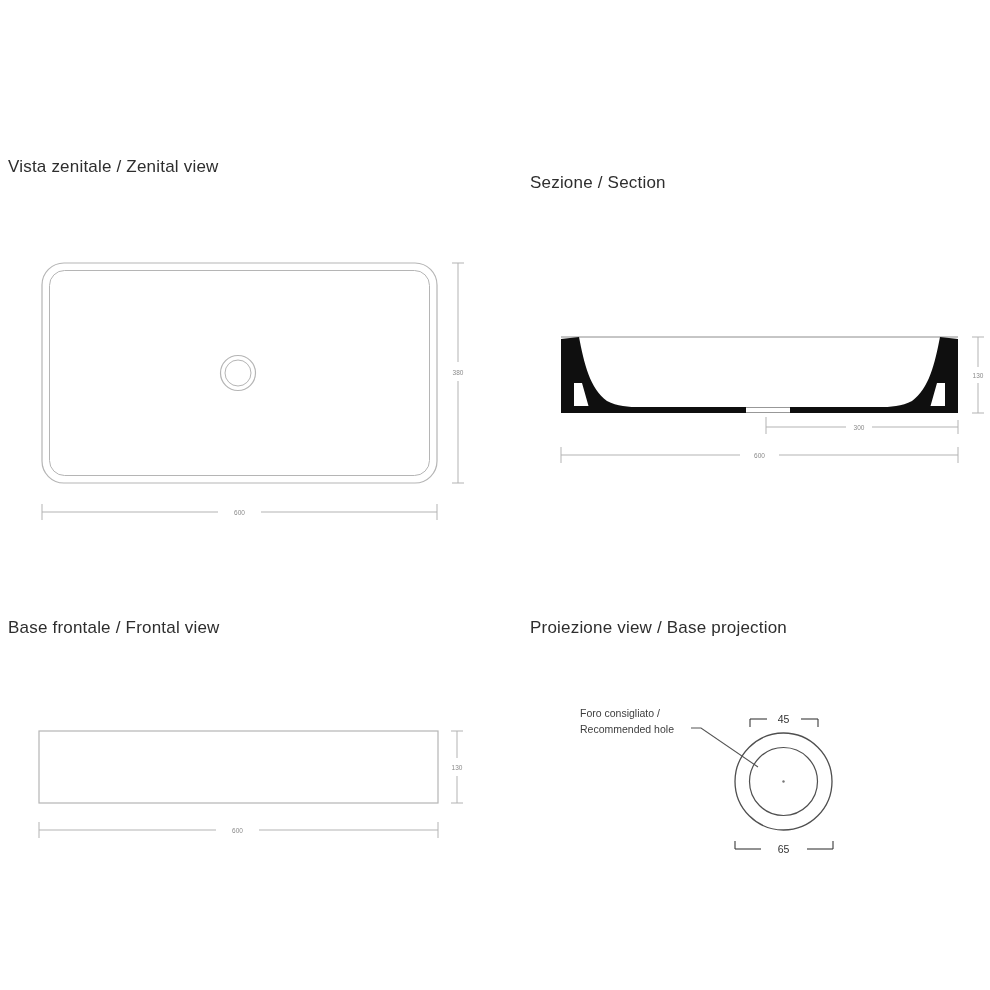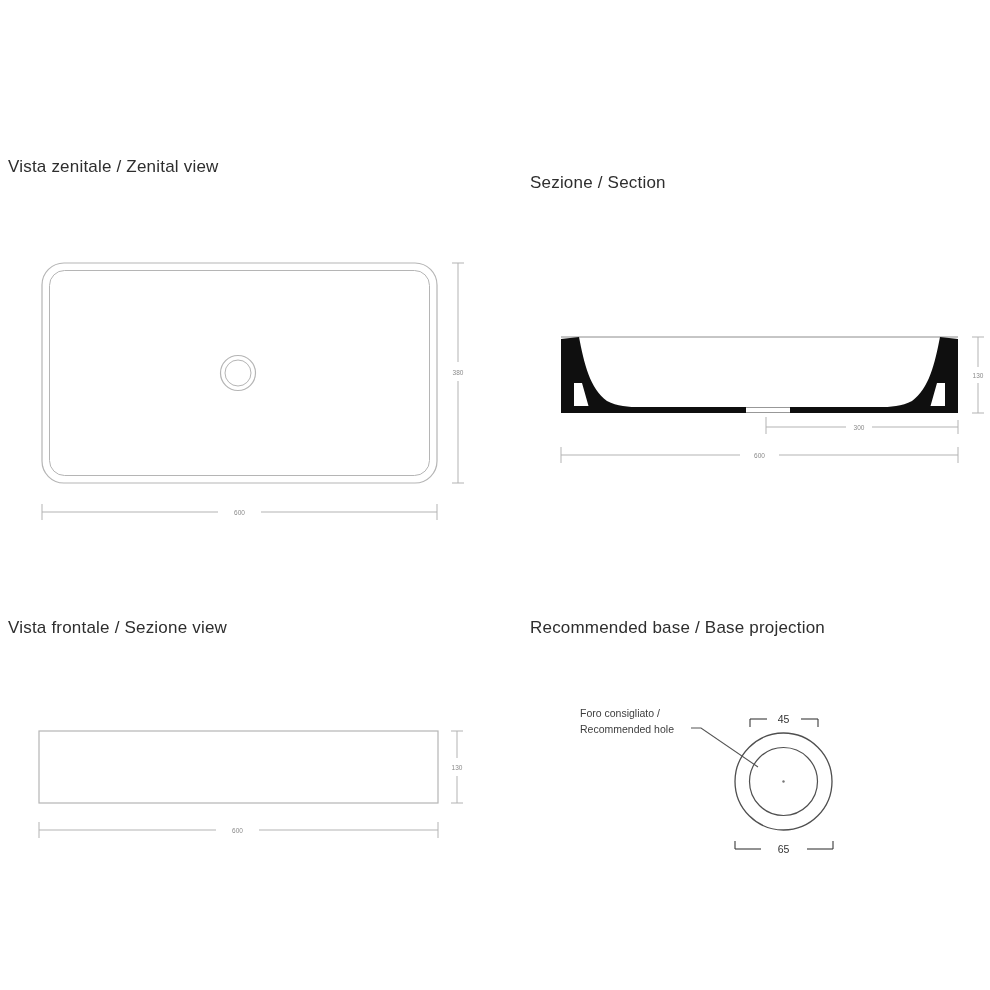--- a/index.html
+++ b/index.html
@@ -115,21 +115,21 @@
 
     <g>
       <line x1="11" y1="130" x2="190" y2="130" class="dim-line"></line>
       <line x1="229" y1="130" x2="408" y2="130" class="dim-line"></line>
       <line x1="11" y1="122" x2="11" y2="138" class="dim-line"></line>
       <line x1="408" y1="122" x2="408" y2="138" class="dim-line"></line>
       <text x="209.5" y="132.5" text-anchor="middle" class="dim-label">600</text>
     </g>
   </svg>
 
-  <div class="view-title" style="left:8px; top:618px;">Vista frontale / Sezione view</div>
+  <div class="view-title" style="left:8px; top:618px;">Base frontale / Frontal view</div>
 
   <svg class="drawing" style="left:0px; top:600px;" width="500" height="260" viewBox="0 0 500 260">
 
     <rect x="39" y="131" width="399" height="72" class="outline" stroke-width="1.2"></rect>
 
     <g>
       <line x1="457" y1="131" x2="457" y2="158" class="dim-line"></line>
       <line x1="457" y1="176" x2="457" y2="203" class="dim-line"></line>
       <line x1="451" y1="131" x2="463" y2="131" class="dim-line"></line>
       <line x1="451" y1="203" x2="463" y2="203" class="dim-line"></line>
@@ -138,21 +138,21 @@
 
     <g>
       <line x1="39" y1="230" x2="216" y2="230" class="dim-line"></line>
       <line x1="259" y1="230" x2="438" y2="230" class="dim-line"></line>
       <line x1="39" y1="222" x2="39" y2="238" class="dim-line"></line>
       <line x1="438" y1="222" x2="438" y2="238" class="dim-line"></line>
       <text x="237.5" y="232.5" text-anchor="middle" class="dim-label">600</text>
     </g>
   </svg>
 
-  <div class="view-title" style="left:530px; top:618px;">Recommended base / Base projection</div>
+  <div class="view-title" style="left:530px; top:618px;">Proiezione view / Base projection</div>
 
   <svg class="drawing" style="left:520px; top:600px;" width="470" height="290" viewBox="0 0 470 290">
 
     <circle cx="263.5" cy="181.5" r="48.5" fill="none" stroke="#4f4f4f" stroke-width="1.3"></circle>
     <circle cx="263.5" cy="181.5" r="34" fill="none" stroke="#4f4f4f" stroke-width="1.2"></circle>
     <circle cx="263.5" cy="181.5" r="1.2" fill="#777777"></circle>
 
     <g stroke="#3a3a3a" stroke-width="1.1">
       <line x1="230" y1="119" x2="247" y2="119"></line>
       <line x1="281" y1="119" x2="298" y2="119"></line>

